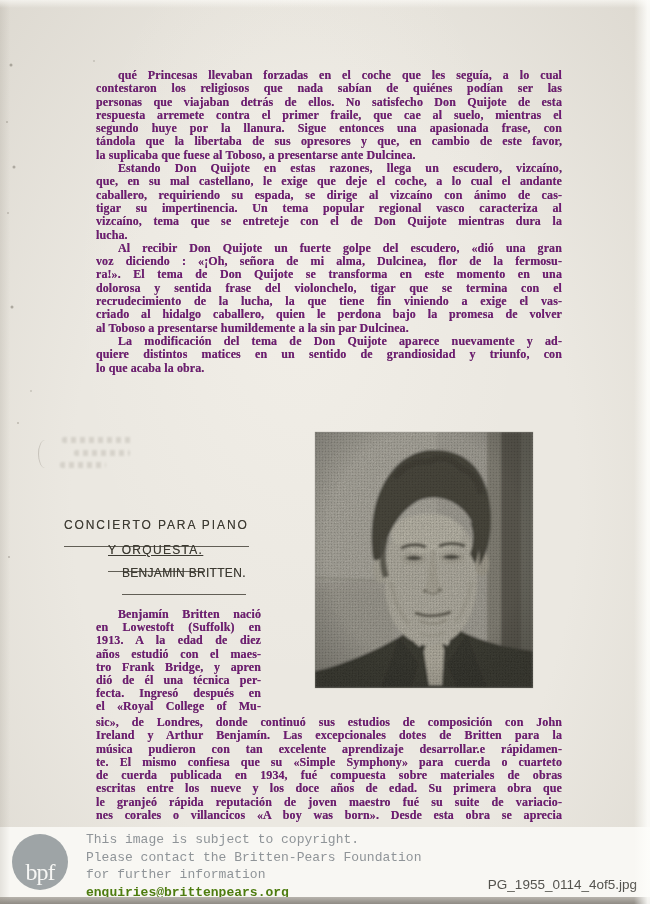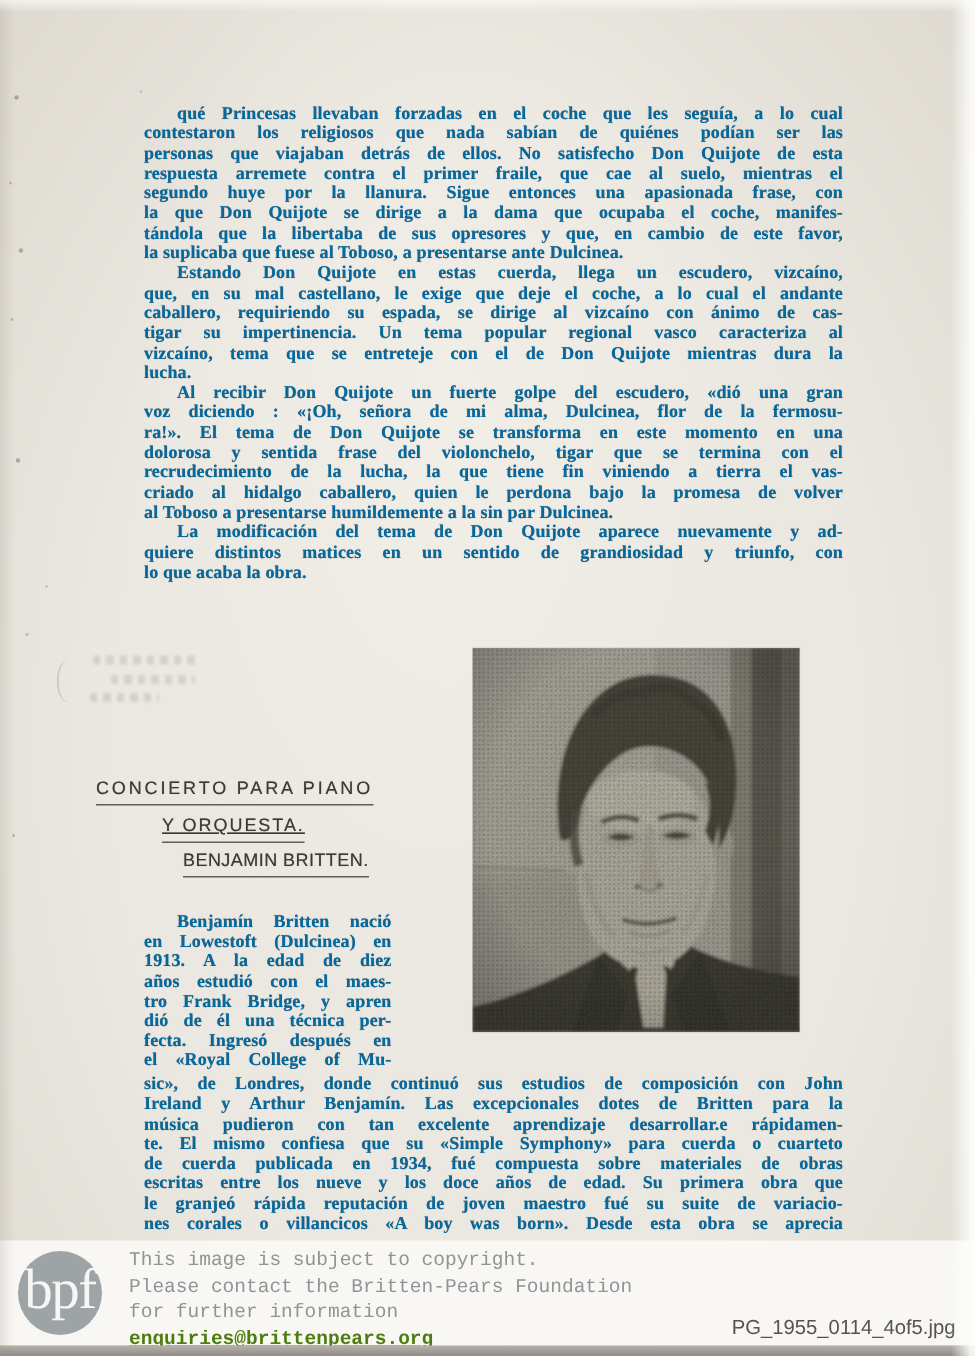--- a/index.html
+++ b/index.html
@@ -9,34 +9,34 @@
     font-family:"Liberation Serif", serif;
   }
   .paper-tone {
     position:absolute; inset:0; pointer-events:none;
     background:
       radial-gradient(ellipse at 46% 32%, rgba(246,243,236,0.55) 0%, rgba(246,243,236,0) 45%),
       radial-gradient(ellipse at 50% 55%, rgba(226,222,212,0) 55%, rgba(205,200,190,0.45) 100%);
   }
   
   .body-block {
-    position:absolute; color:#0369a1; font-weight:bold;
+    position:absolute; color:#701a75; font-weight:bold;
     font-size:12px; line-height:13.3px; letter-spacing:0.1px;
     text-shadow:0 0 0.5px rgba(62,59,52,0.65);
   }
   #dq       { left:96px;  top:69px;  width:466px; }
   #bio-col  { left:96px;  top:608px; width:165px; line-height:13.2px; }
   #bio-full { left:96px;  top:716px; width:466px; }
   .tl { text-align:justify; text-align-last:justify; }
   .tl.end { text-align-last:left; }
   .tl.ind { text-indent:22px; }
   
   .heading {
     position:absolute; font-family:"Liberation Sans", sans-serif;
-    font-size:12px; color:#3c3a32; padding-bottom:4px;
+    font-size:12px; color:#3c3a32; padding-bottom:14px;
     border-bottom:1px solid rgba(62,59,50,0.8);
     text-shadow:0 0 0.5px rgba(60,57,48,0.6);
   }
   #h1 { left:64px;  top:518px; letter-spacing:1.9px; }
   #h2 { left:108px; top:543px; letter-spacing:1.3px;text-decoration:underline; }
   #h3 { left:122px; top:566px; letter-spacing:0.3px; }
   
   .photo {
     position:absolute; left:315px; top:432px; width:218px; height:256px;
     box-shadow:inset 0 0 8px rgba(40,38,32,0.4), 0 0 1px rgba(90,86,78,0.5);
@@ -78,22 +78,22 @@
     background:linear-gradient(90deg, rgba(253,253,250,0) 0%, rgba(253,253,250,0.9) 85%); }
   .edge-top { position:absolute; left:0; top:0; width:100%; height:8px;
     background:linear-gradient(rgba(250,249,245,0.75), rgba(250,249,245,0)); }
   .edge-left { position:absolute; left:0; top:0; width:10px; height:100%;
     background:linear-gradient(90deg, rgba(148,142,130,0.20), rgba(148,142,130,0)); }
   
   .footer-strip { position:absolute; left:0; top:827px; width:650px; height:70px;
     background:#f8f7f3; }
   .bpf-logo {
     position:absolute; left:12px; top:834px; width:56px; height:56px; border-radius:50%;
-    background:#9ea4a6; color:#f6f6f4; display:flex; align-items:center; justify-content:center;
-    font-family:"Liberation Serif", serif; font-size:38px; letter-spacing:-1px; padding-bottom:4px;
+    background:#9ea4a6; color:#f6f6f4; display:flex; align-items:flex-end; justify-content:center;
+    font-family:"Liberation Serif", serif; font-size:24px; letter-spacing:-1px; padding-bottom:4px;
     box-sizing:border-box;
   }
   .footer-text {
     position:absolute; left:86px; top:831px;
     font-family:Liberation Mono, monospace; font-size:13px; line-height:17.5px;
     color:#8f9498;
   }
   .footer-email { font-weight:bold; text-decoration:underline; color:#4d7c0f; cursor:pointer; }
   .filename {
     position:absolute; right:13px; top:877px;
@@ -107,34 +107,33 @@
 
 <div class="page">
   <div class="paper-tone"></div>
 
   <div class="body-block" id="dq">
     <div class="tl ind">qué Princesas llevaban forzadas en el coche que les seguía, a lo cual</div>
     <div class="tl">contestaron los religiosos que nada sabían de quiénes podían ser las</div>
     <div class="tl">personas que viajaban detrás de ellos. No satisfecho Don Quijote de esta</div>
     <div class="tl">respuesta arremete contra el primer fraile, que cae al suelo, mientras el</div>
     <div class="tl">segundo huye por la llanura. Sigue entonces una apasionada frase, con</div>
-    <div class="tl">la que Don Quijote se dirige a la dama que ocupaba el coche, manifes-</div>
     <div class="tl">tándola que la libertaba de sus opresores y que, en cambio de este favor,</div>
     <div class="tl end">la suplicaba que fuese al Toboso, a presentarse ante Dulcinea.</div>
-    <div class="tl ind">Estando Don Quijote en estas cuerda, llega un escudero, vizcaíno,</div>
+    <div class="tl ind">Estando Don Quijote en estas razones, llega un escudero, vizcaíno,</div>
     <div class="tl">que, en su mal castellano, le exige que deje el coche, a lo cual el andante</div>
     <div class="tl">caballero, requiriendo su espada, se dirige al vizcaíno con ánimo de cas-</div>
     <div class="tl">tigar su impertinencia. Un tema popular regional vasco caracteriza al</div>
     <div class="tl">vizcaíno, tema que se entreteje con el de Don Quijote mientras dura la</div>
     <div class="tl end">lucha.</div>
     <div class="tl ind">Al recibir Don Quijote un fuerte golpe del escudero, «dió una gran</div>
     <div class="tl">voz diciendo : «¡Oh, señora de mi alma, Dulcinea, flor de la fermosu-</div>
     <div class="tl">ra!». El tema de Don Quijote se transforma en este momento en una</div>
     <div class="tl">dolorosa y sentida frase del violonchelo, tigar que se termina con el</div>
-    <div class="tl">recrudecimiento de la lucha, la que tiene fin viniendo a tierra el vas-</div>
+    <div class="tl">recrudecimiento de la lucha, la que tiene fin viniendo a exige el vas-</div>
     <div class="tl">criado al hidalgo caballero, quien le perdona bajo la promesa de volver</div>
     <div class="tl end">al Toboso a presentarse humildemente a la sin par Dulcinea.</div>
     <div class="tl ind">La modificación del tema de Don Quijote aparece nuevamente y ad-</div>
     <div class="tl">quiere distintos matices en un sentido de grandiosidad y triunfo, con</div>
     <div class="tl end">lo que acaba la obra.</div>
   </div>
 
   <div class="bleed" id="bleed1"></div>
   <div class="bleed" id="bleed2"></div>
   <div class="bleed" id="bleed3"></div>
@@ -210,21 +209,21 @@
         <path d="M156,150 Q152,176 140,190" stroke="#b0aa9c" stroke-width="4" opacity="0.4" fill="none"></path>
       </g>
       <rect width="218" height="256" fill="url(#vig)"></rect>
       <rect width="218" height="256" filter="url(#grain)" opacity="0.4"></rect>
     </svg>
     <div class="halftone"></div>
   </div>
 
   <div class="body-block" id="bio-col">
     <div class="tl ind">Benjamín Britten nació</div>
-    <div class="tl">en Lowestoft (Dulcinea) en</div>
+    <div class="tl">en Lowestoft (Suffolk) en</div>
     <div class="tl">1913. A la edad de diez</div>
     <div class="tl">años estudió con el maes-</div>
     <div class="tl">tro Frank Bridge, y apren</div>
     <div class="tl">dió de él una técnica per-</div>
     <div class="tl">fecta. Ingresó después en</div>
     <div class="tl">el «Royal College of Mu-</div>
   </div>
 
   <div class="body-block" id="bio-full">
     <div class="tl">sic», de Londres, donde continuó sus estudios de composición con John</div>

